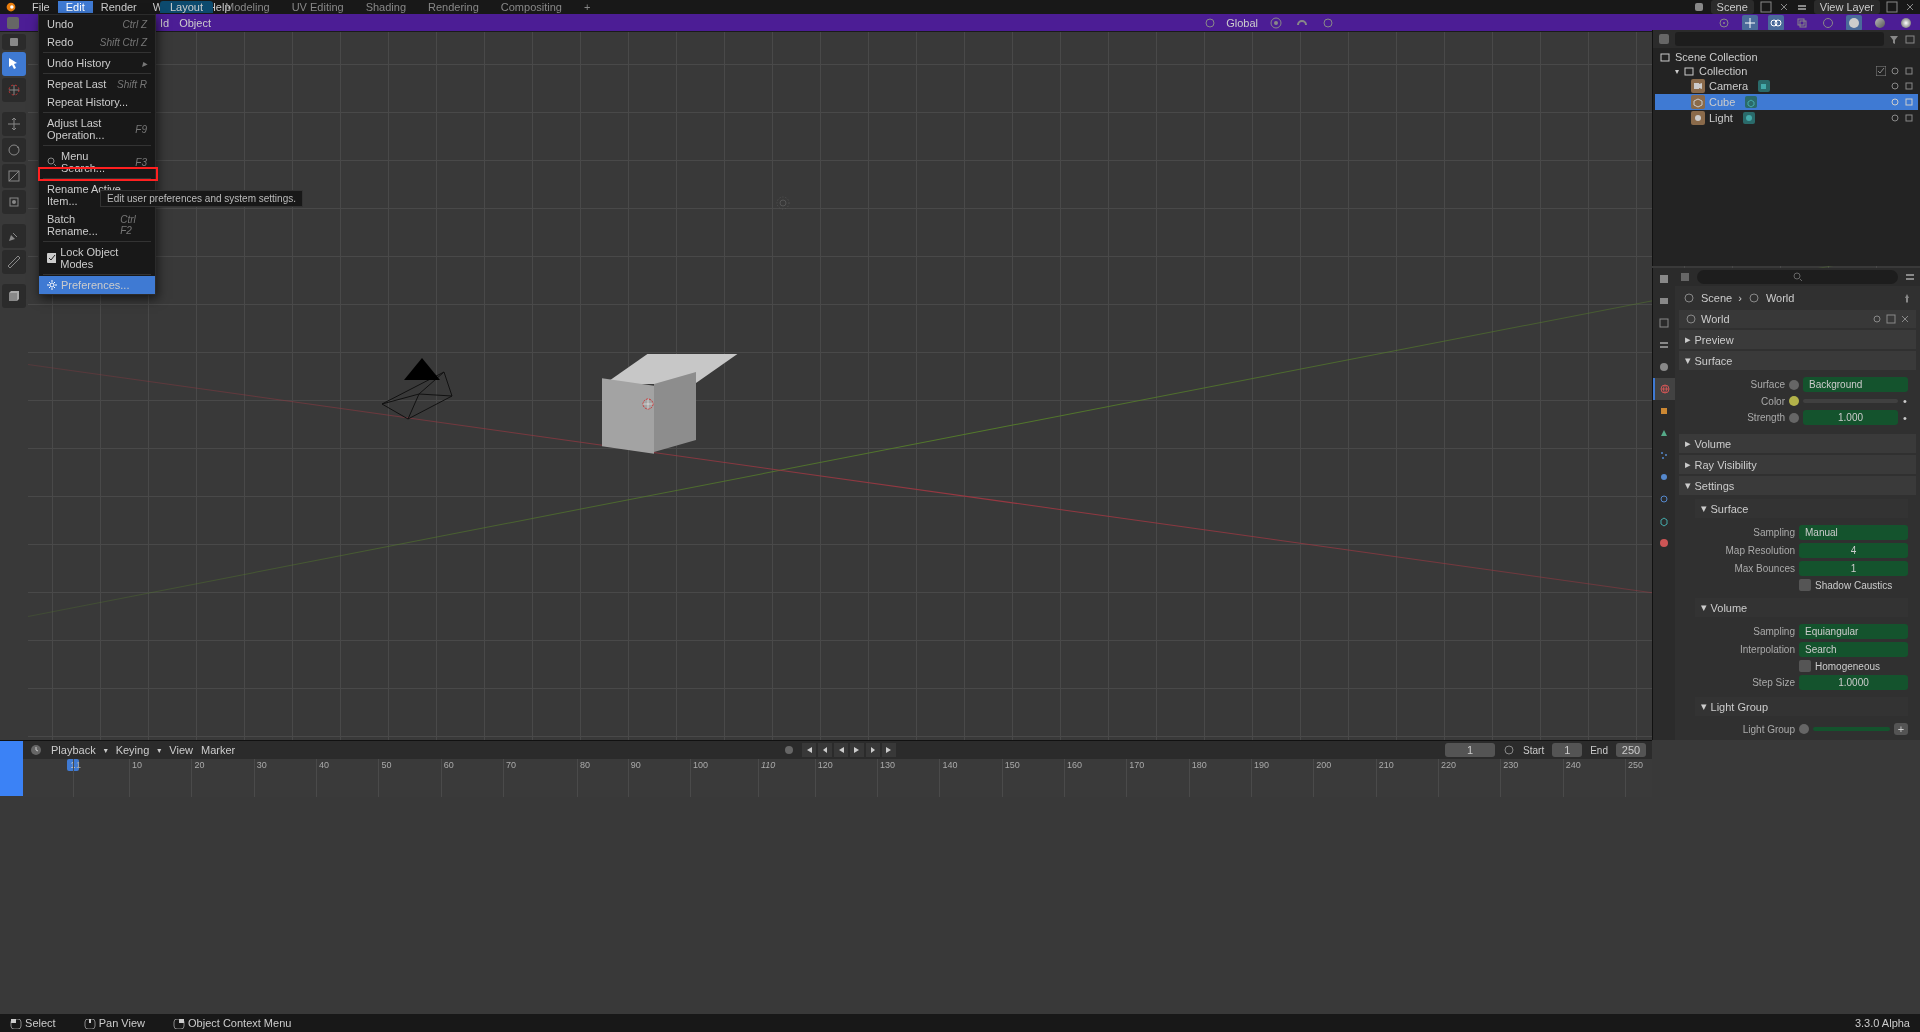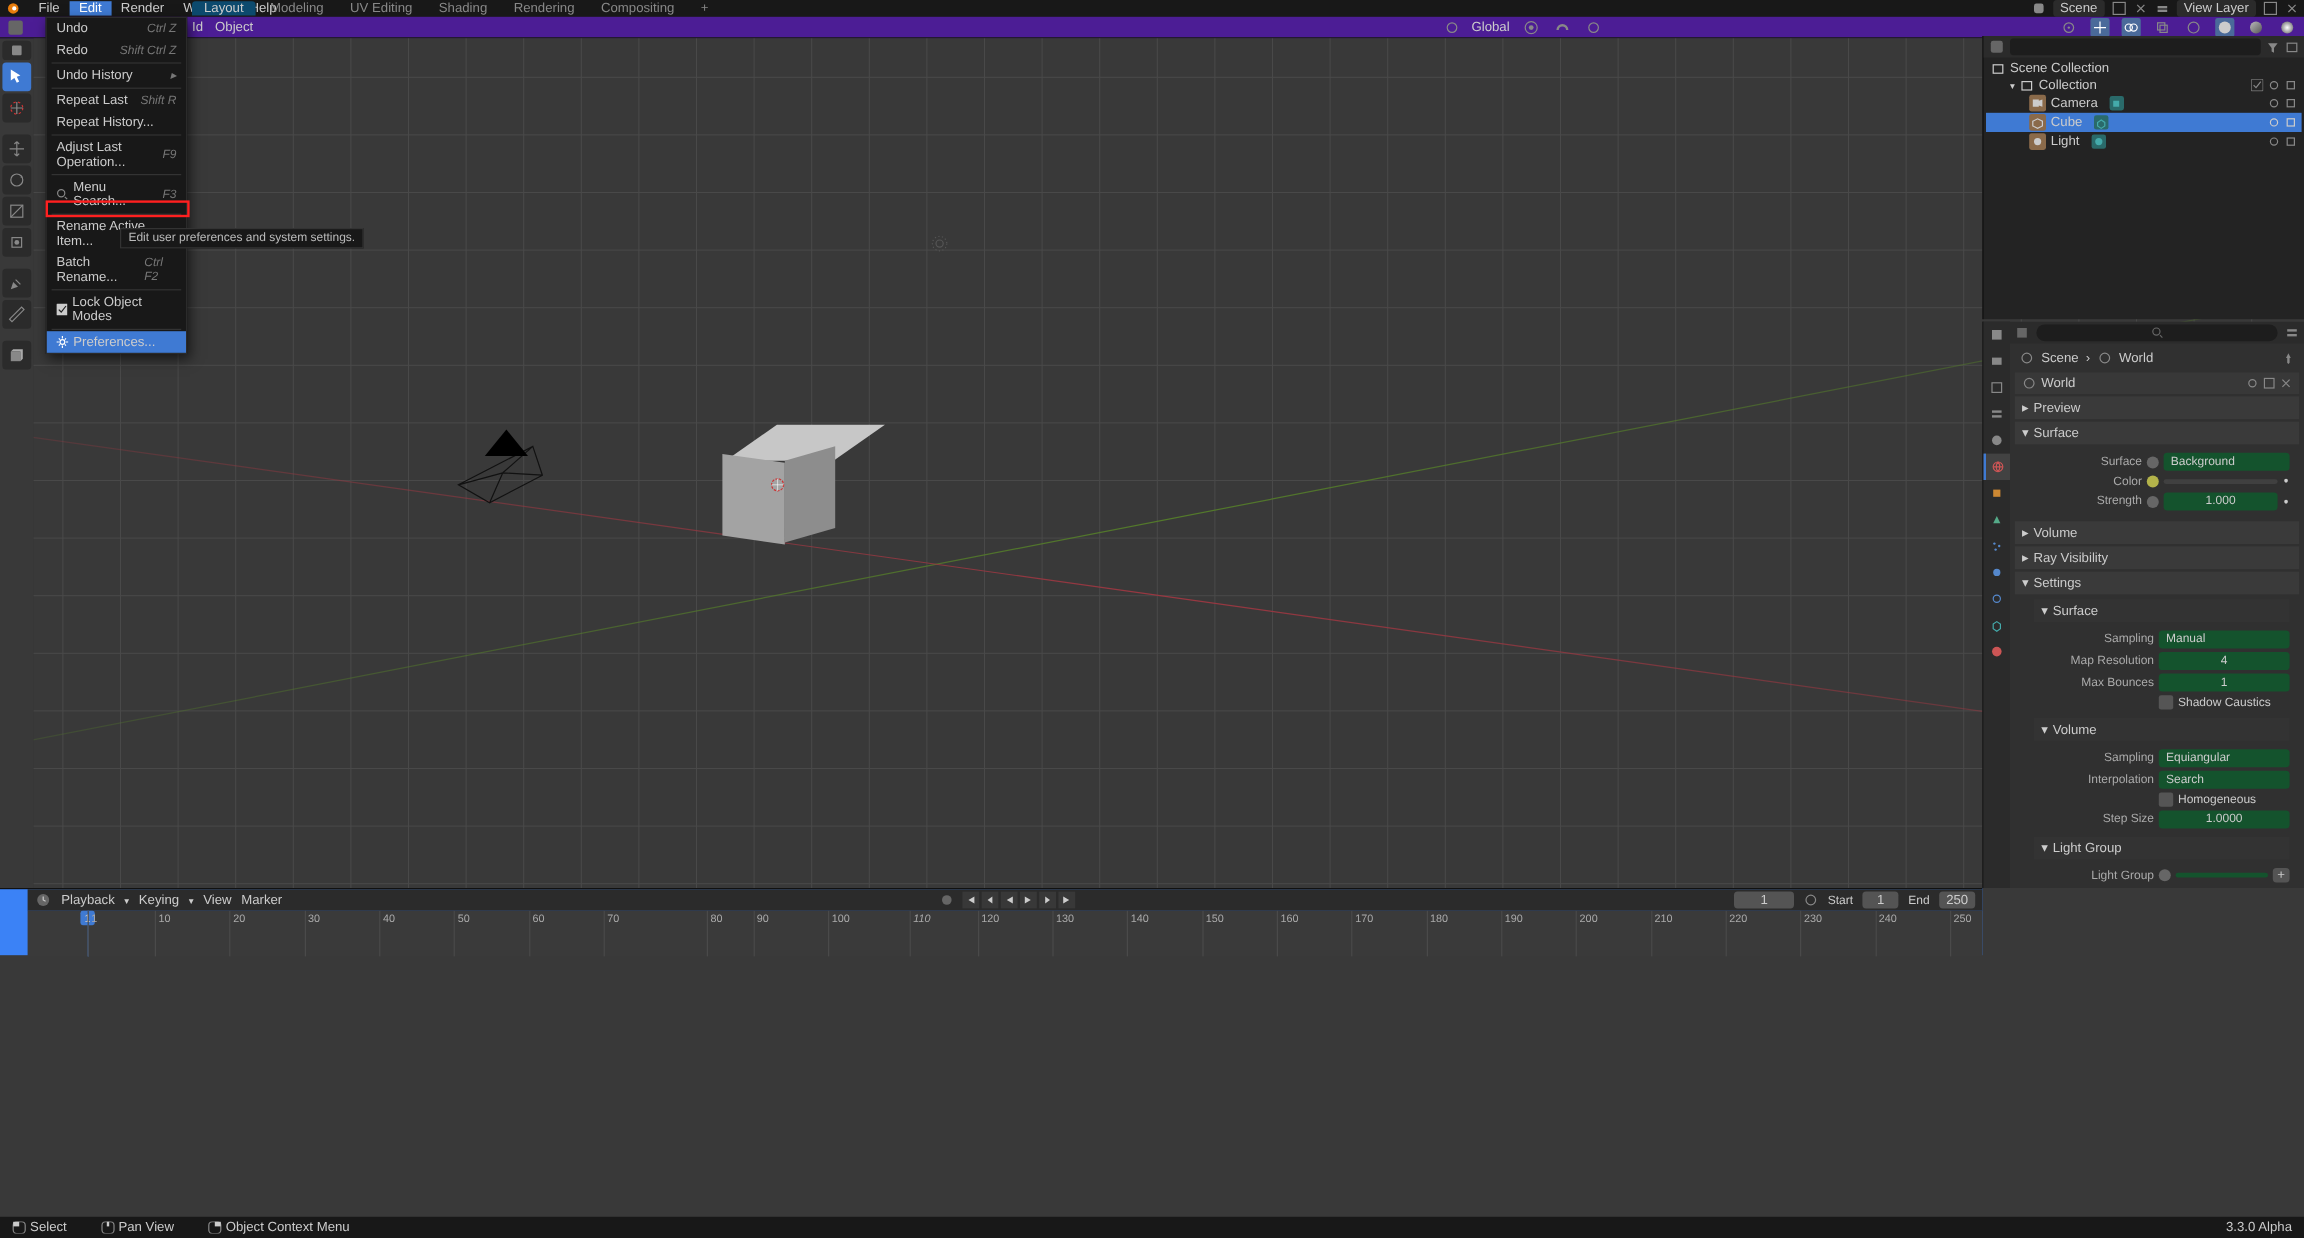--- a/index.html
+++ b/index.html
@@ -817,21 +817,21 @@
       </div>
       <div class="marker" style="left: 355.414px;">
         <span>50</span>
       </div>
       <div class="marker" style="left: 417.743px;">
         <span>60</span>
       </div>
       <div class="marker" style="left: 480.072px;">
         <span>70</span>
       </div>
-      <div class="marker" style="left: 566px;">
+      <div class="marker" style="left: 554px;">
         <span>80</span>
       </div>
       <div class="marker" style="left: 604.731px;">
         <span>90</span>
       </div>
       <div class="marker" style="left: 667.06px;">
         <span>100</span>
       </div>
       <div class="marker" style="left: 735px; font-style: italic;">
         <span>110</span>

